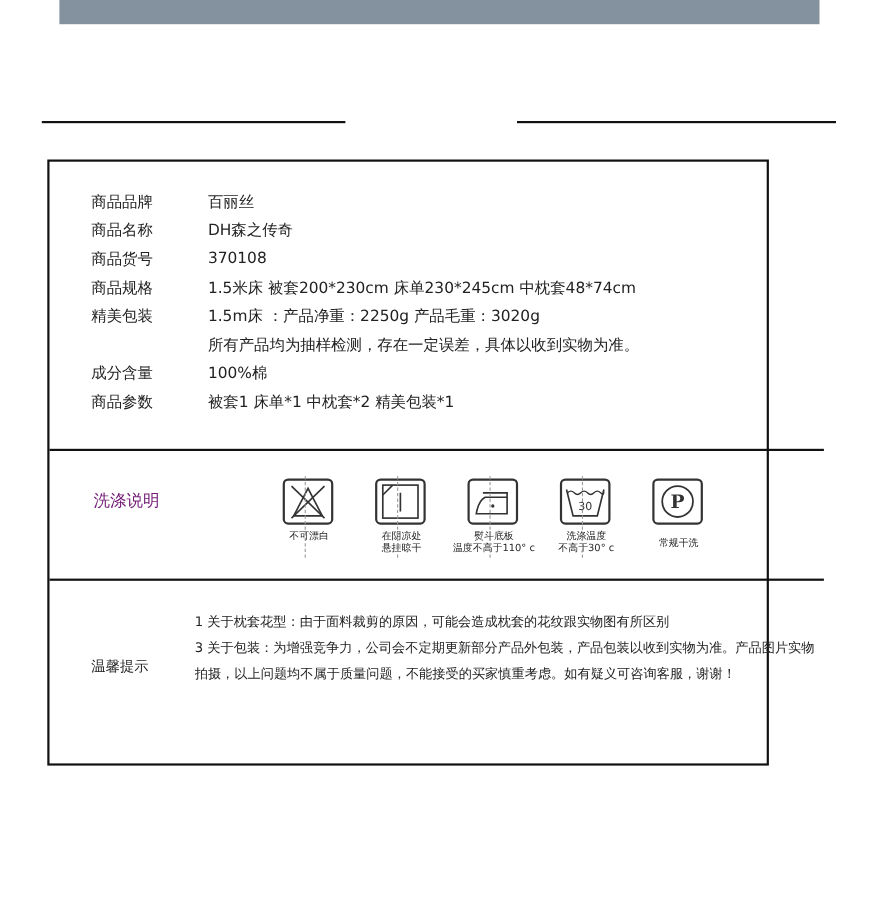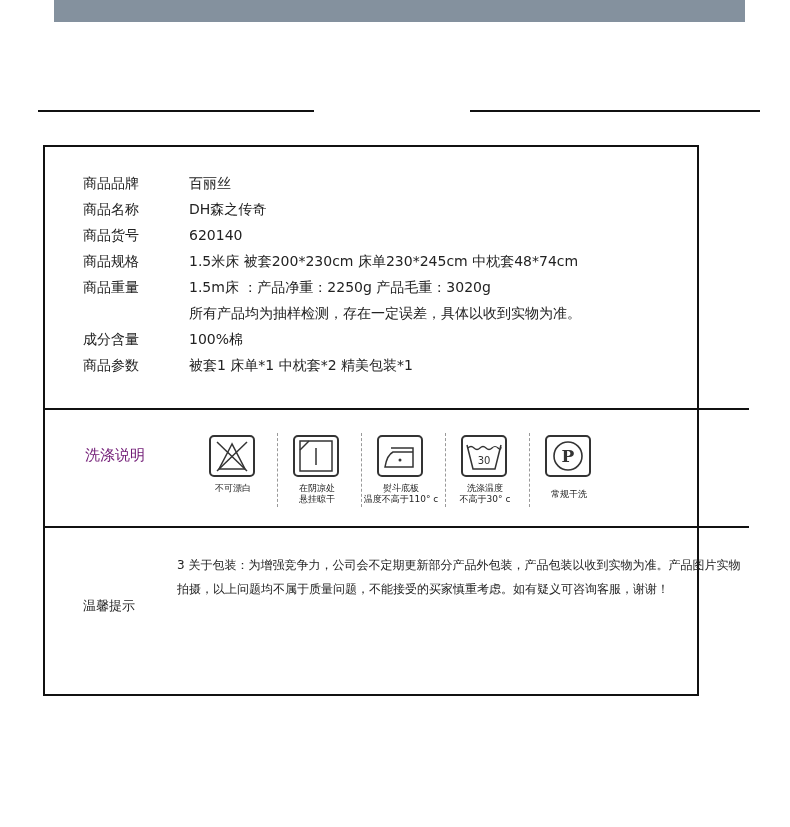--- a/index.html
+++ b/index.html
@@ -18,21 +18,21 @@
   .sec-params { top: 0; height: 263px; border-bottom: 2px solid #111; }
   .sec-wash { top: 265px; height: 116px; border-bottom: 2px solid #111; }
   .sec-tips { top: 383px; height: 164px; }
 
   .param-row { position: absolute; left: 0; height: 26px; font-size: 14px; color: #222; }
   .param-label { position: absolute; left: 38px; width: 100px; white-space: nowrap; }
   .param-value { position: absolute; left: 144px; white-space: nowrap; }
 
   .wash-label { position: absolute; left: 40px; top: 34px; font-size: 15px; color: #701a75; }
   .wash-icons { position: absolute; left: 148px; top: 17px; width: 420px; height: 84px; }
-  .wash-item { position: absolute; top: 0; width: 80px; height: 84px; text-align: center; }
+  .wash-item { position: absolute; top: 0; width: 80px; height: 84px; text-align: center; margin-left: 48px; }
   .wash-sep { position: absolute; top: 4px; width: 0; height: 74px; border-left: 1px dashed #999; }
   .icon-box { position: absolute; left: 16px; top: 6px; width: 46px; height: 42px; border: 2px solid #333; border-radius: 5px; background: #fff; }
   .icon-box svg { position: absolute; left: 0; top: 0; width: 42px; height: 38px; }
   .wash-caption { position: absolute; left: -4px; top: 54px; width: 88px; font-size: 9px; line-height: 11px; color: #222; white-space: pre-line; text-align: center; }
 
   .tips-label { position: absolute; left: 38px; top: 67px; font-size: 13px; color: #222; }
   .tips-list { position: absolute; left: 132px; top: 24px; width: 566px; font-size: 12px; line-height: 23.5px; color: #222; }
   .tip-item { display: block; }
 </style>
 </head>
@@ -51,28 +51,28 @@
     <div class="param-row" style="top:28px;">
       <span class="param-label">商品品牌</span>
       <span class="param-value">百丽丝</span>
     </div>
     <div class="param-row" style="top:54px;">
       <span class="param-label">商品名称</span>
       <span class="param-value">DH森之传奇</span>
     </div>
     <div class="param-row" style="top:80px;">
       <span class="param-label">商品货号</span>
-      <span class="param-value">620140</span>
+      <span class="param-value">370108</span>
     </div>
     <div class="param-row" style="top:106px;">
       <span class="param-label">商品规格</span>
       <span class="param-value">1.5米床  被套200*230cm   床单230*245cm  中枕套48*74cm</span>
     </div>
     <div class="param-row" style="top:132px;">
-      <span class="param-label">商品重量</span>
+      <span class="param-label">精美包装</span>
       <span class="param-value">1.5m床 ：产品净重：2250g 产品毛重：3020g</span>
     </div>
     <div class="param-row" style="top:158px;">
       <span class="param-label"></span>
       <span class="param-value"> 所有产品均为抽样检测，存在一定误差，具体以收到实物为准。</span>
     </div>
     <div class="param-row" style="top:184px;">
       <span class="param-label">成分含量</span>
       <span class="param-value">100%棉</span>
     </div>
@@ -149,17 +149,18 @@
         </div>
         <div class="wash-caption" style="top:60px;">常规干洗</div>
       </div>
 
     </div>
   </div>
 
   <div class="section sec-tips">
     <div class="tips-label">温馨提示</div>
     <div class="tips-list">
+      <span class="tip-item">1 关于枕套花型：由于面料裁剪的原因，可能会造成枕套的花纹跟实物图有所区别</span>
       <span class="tip-item">3 关于包装：为增强竞争力，公司会不定期更新部分产品外包装，产品包装以收到实物为准。产品图片实物拍摄，以上问题均不属于质量问题，不能接受的买家慎重考虑。如有疑义可咨询客服，谢谢！</span>
     </div>
   </div>
 
 </div>
 
 </body></html>

